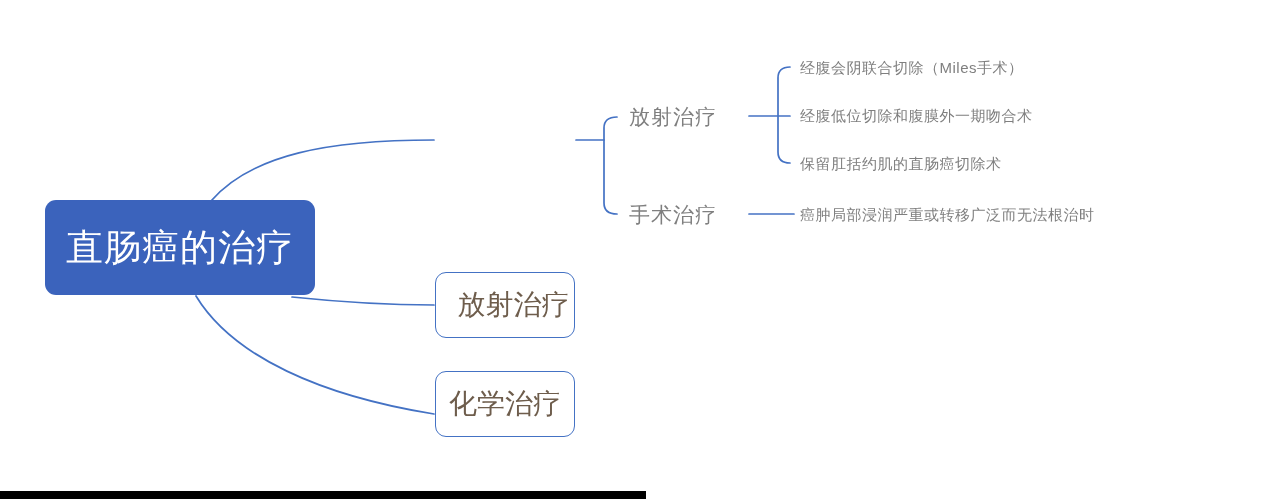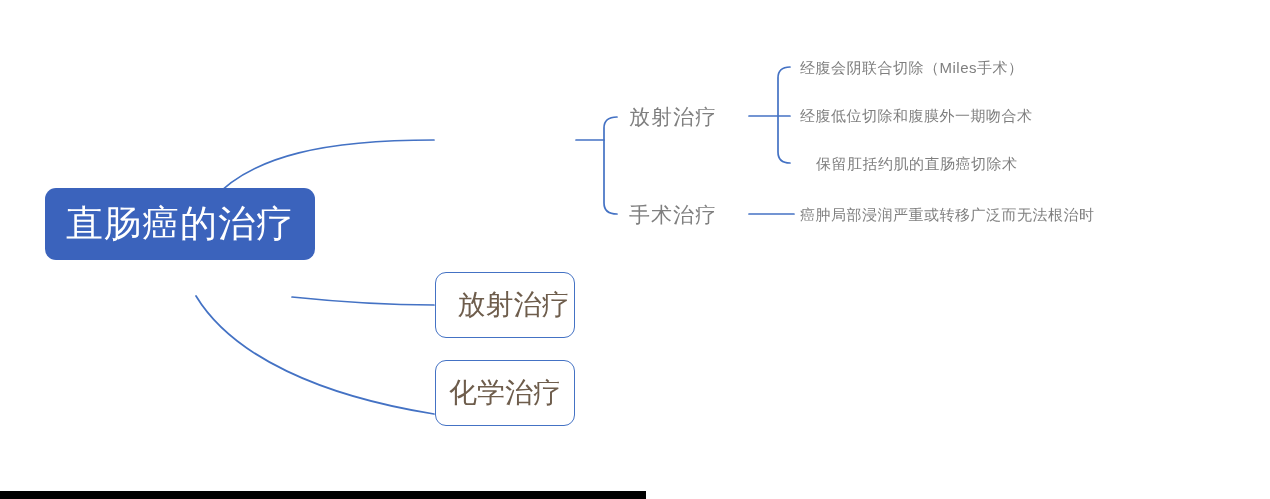--- a/index.html
+++ b/index.html
@@ -30,22 +30,22 @@
     width:1270px;height:499px;
   }
   .connector-layer path{
     fill:none;
     stroke:var(--connector);
     stroke-width:1.7;
     stroke-linecap:round;
   }
   .root-node{
     position:absolute;
-    left:45px;top:188px;
-    width:270px;height:72px;
+    left:45px;top:200px;
+    width:270px;height:95px;
     background:var(--root-fill);
     border-radius:11px;
     color:var(--root-text);
     font-size:37px;
     display:flex;
     align-items:center;
     justify-content:center;
     white-space:nowrap;
     letter-spacing:1px;
   }
@@ -104,29 +104,29 @@
     <path d="M 749 116 H 790"></path>
     <path d="M 790 67 Q 778 67 778 78 V 152 Q 778 163 790 163"></path>
     <path d="M 749 214 H 794"></path>
   </svg>
 
   <div class="root-node">直肠癌的治疗</div>
 
 
   <div class="branch-box" style="top:272px;padding-left:17px;">放射治疗</div>
 
-  <div class="branch-box" style="top:360px;text-align:right;">化学治疗</div>
+  <div class="branch-box" style="top:371px;text-align:right;">化学治疗</div>
 
   <div class="sub-label" style="left:629px;top:105px;">放射治疗</div>
 
   <div class="sub-label" style="left:629px;top:203px;">手术治疗</div>
 
   <div class="leaf-text" style="top:56px;">经腹会阴联合切除（Miles手术）</div>
 
   <div class="leaf-text" style="top:104px;">经腹低位切除和腹膜外一期吻合术</div>
 
-  <div class="leaf-text" style="top:152px;margin-left:16px;">保留肛括约肌的直肠癌切除术</div>
+  <div class="leaf-text" style="top:152px;">保留肛括约肌的直肠癌切除术</div>
 
   <div class="leaf-text" style="top:203px;">癌肿局部浸润严重或转移广泛而无法根治时</div>
 
   <div class="footer-bar"></div>
 
 </div>
 
 </body></html>

